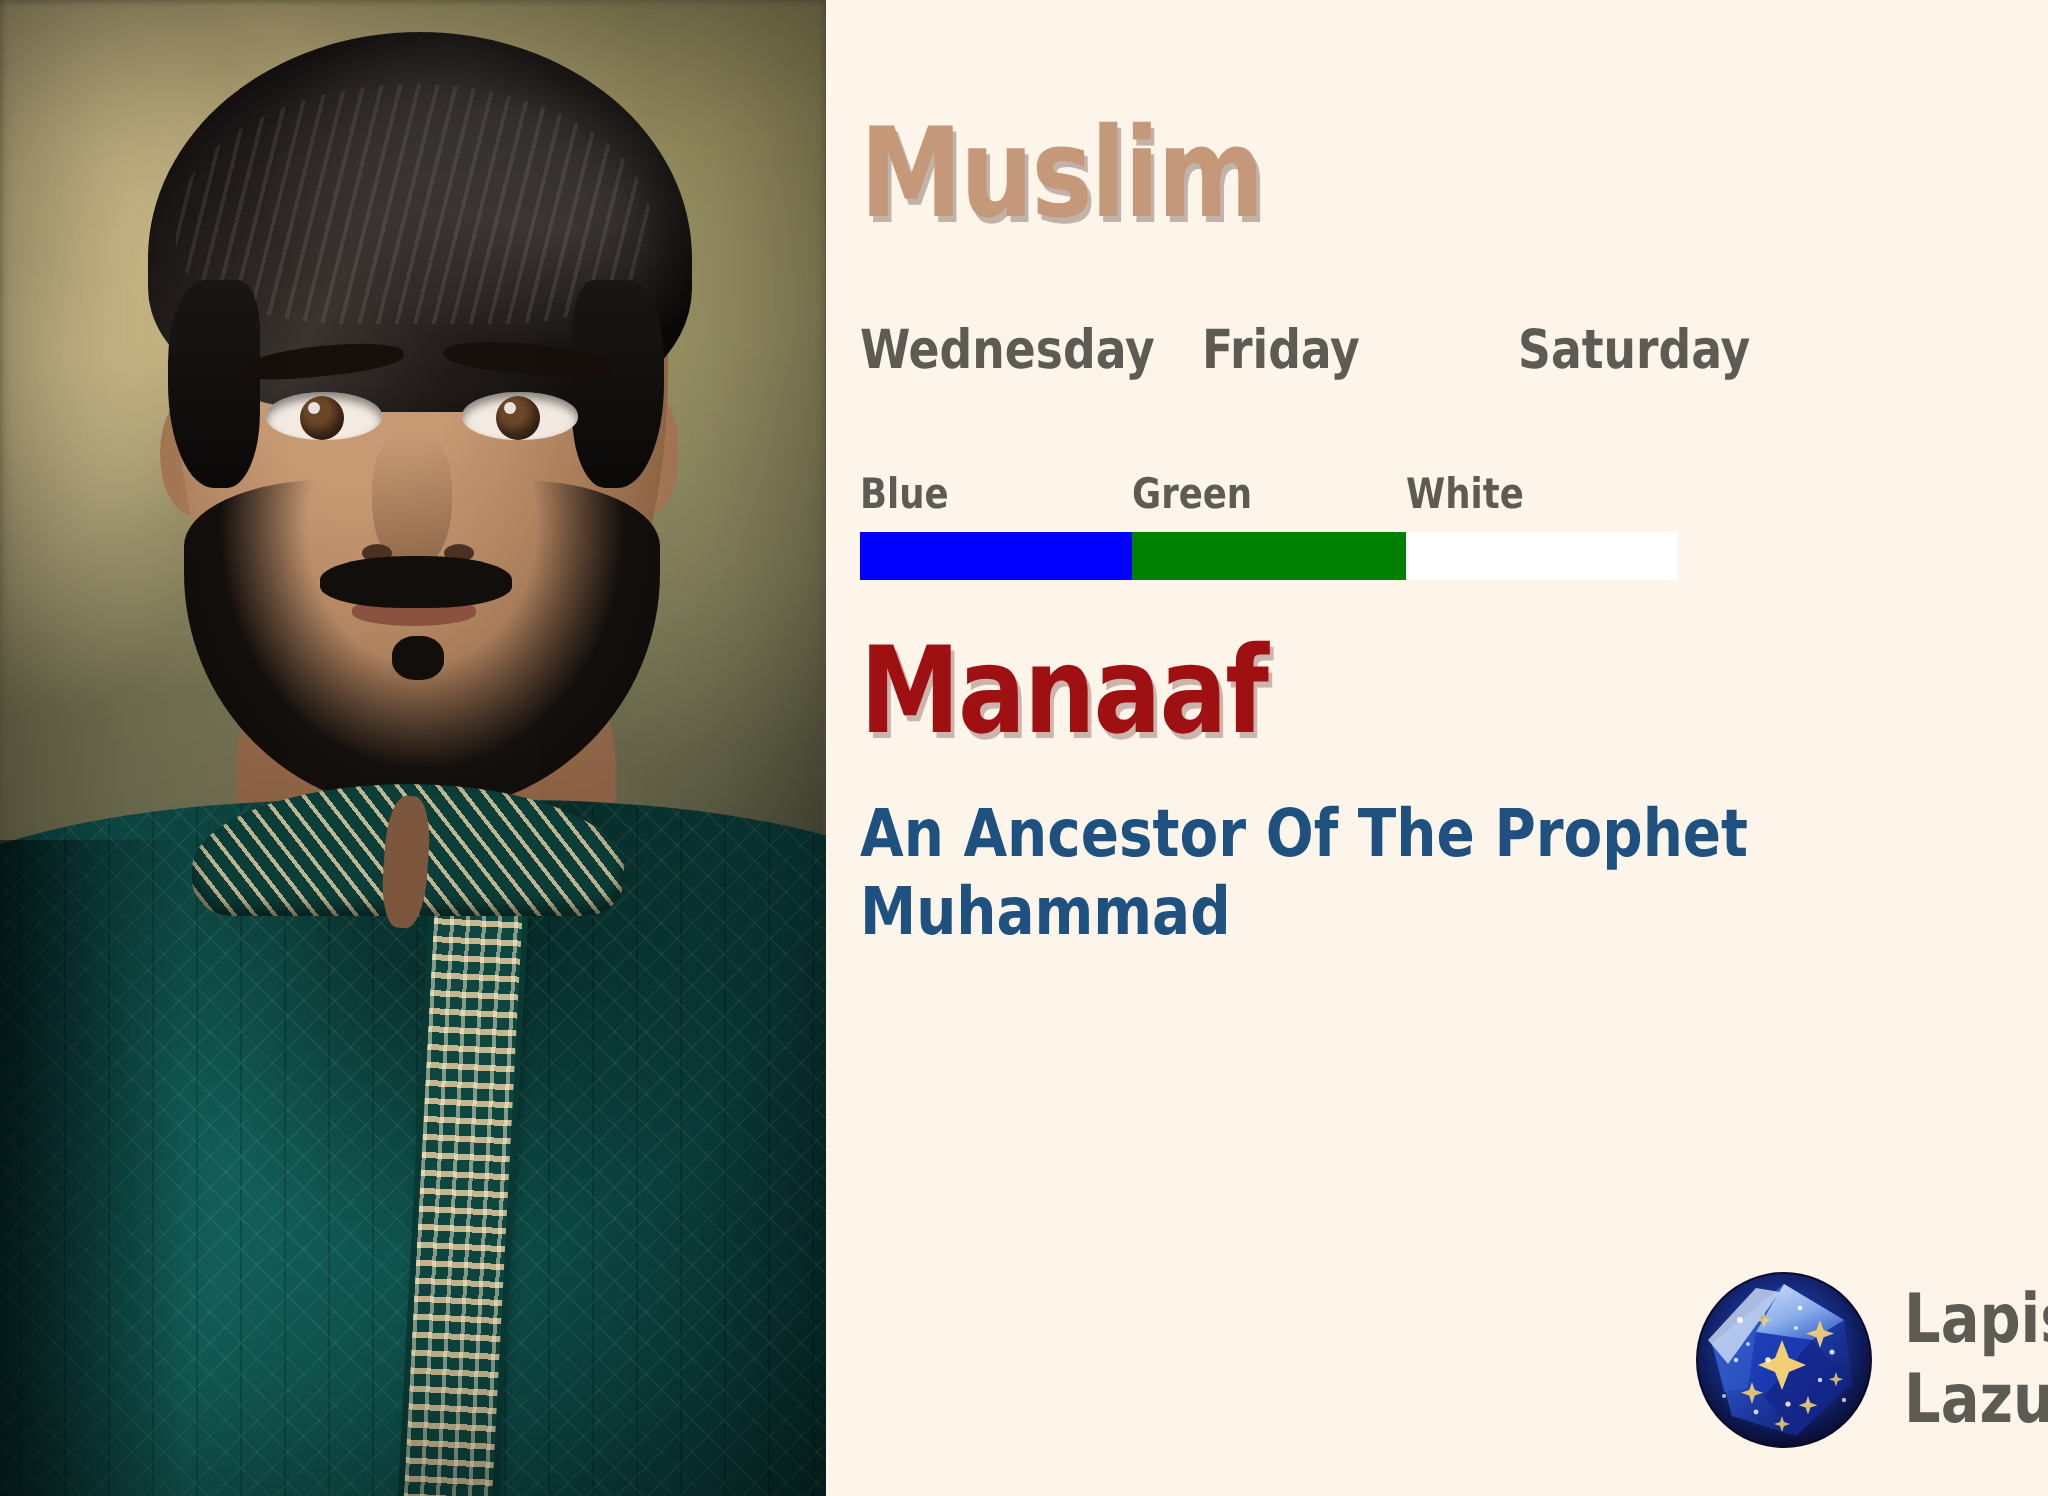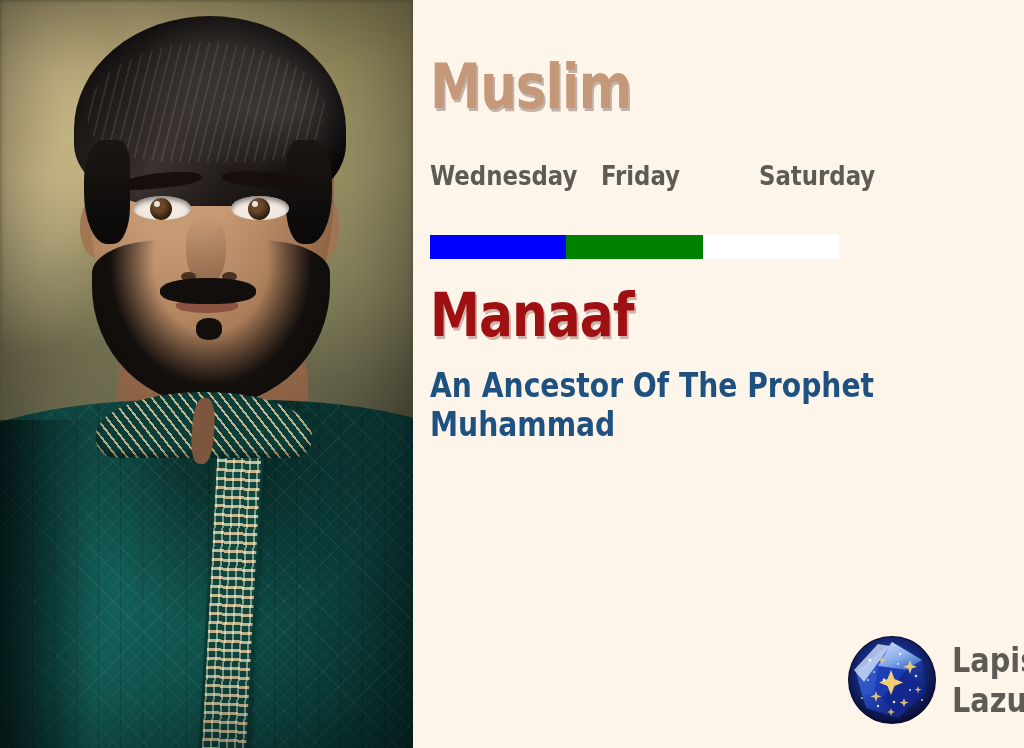--- a/index.html
+++ b/index.html
@@ -269,20 +269,25 @@
 
     <h1 class="title" style="color: rgb(196, 152, 121);">Muslim</h1>
 
     <div class="days">
       <span class="day" style="color: rgb(94, 91, 85);">Wednesday</span>
       <span class="day" style="color: rgb(94, 91, 85);">Friday</span>
       <span class="day spaced" style="color: rgb(94, 91, 85);">Saturday</span>
     </div>
 
     <div class="colors">
+      <div class="color-labels">
+        <span class="color-label" style="color: rgb(94, 91, 85);">Blue</span>
+        <span class="color-label" style="color: rgb(94, 91, 85);">Green</span>
+        <span class="color-label" style="color: rgb(94, 91, 85);">White</span>
+      </div>
       <div class="color-bar">
         <span class="swatch" id="sw0" style="background: rgb(0, 0, 255);"></span>
         <span class="swatch" id="sw1" style="background: rgb(0, 128, 0);"></span>
         <span class="swatch" id="sw2" style="background: rgb(255, 255, 255);"></span>
       </div>
     </div>
 
     <h2 class="name" style="color: rgb(158, 16, 18);">Manaaf</h2>
     <p class="meaning" style="color: rgb(30, 81, 128);">An Ancestor Of The Prophet Muhammad</p>
 

